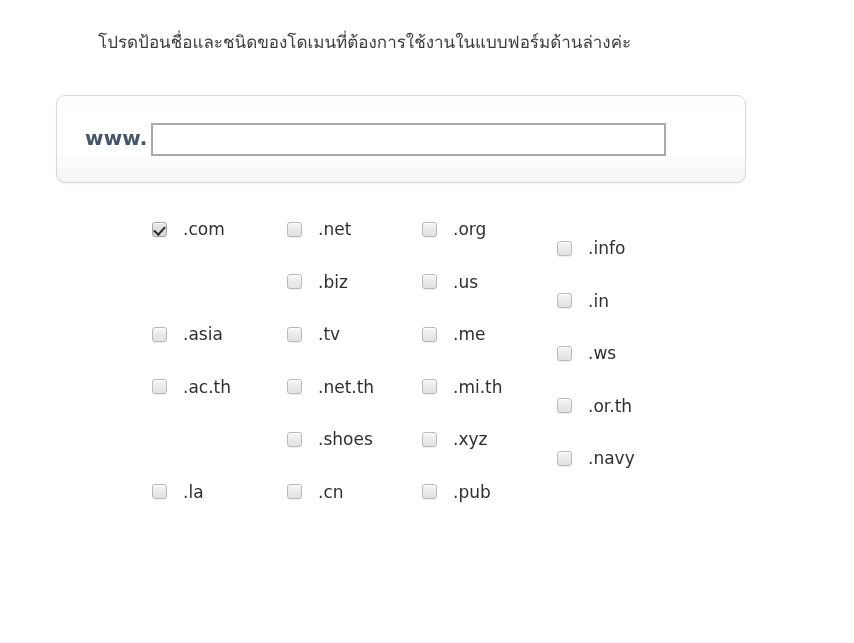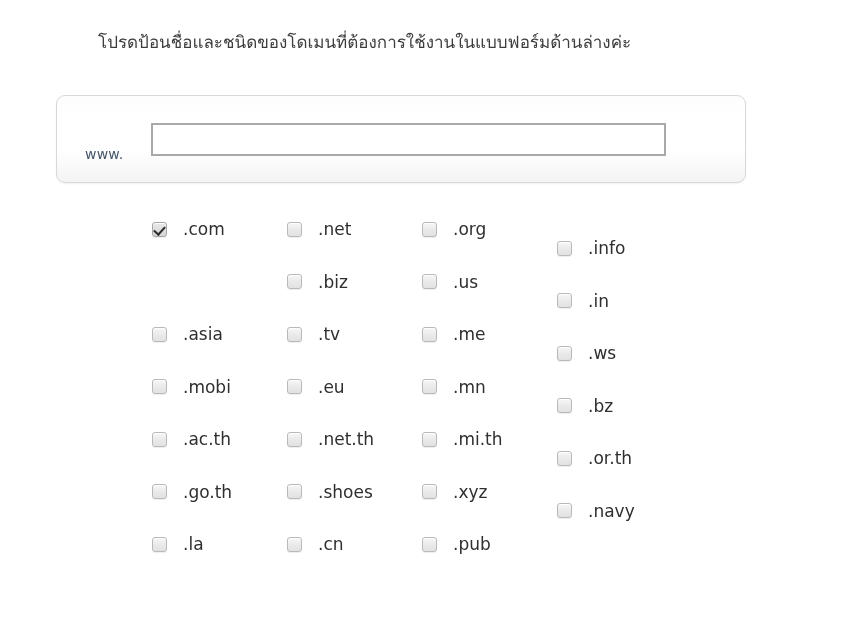--- a/index.html
+++ b/index.html
@@ -42,26 +42,27 @@
                 #fdfdfd 0%,
                 #ffffff 22%,
                 #ffffff 62%,
                 #f4f4f4 100%);
     box-shadow: 0 1px 2px rgba(0,0,0,0.06);
   }
 
   #www-prefix {
     position: absolute;
     left: 28px;
-    top: 45px;
-    font-size: 14px;
+    top: 29px;
+    font-size: 20px;
     line-height: 26px;
     color: #44566b;
     letter-spacing: 0.2px;
     font-family: "DejaVu Sans", "Liberation Sans", sans-serif;
+    font-weight: bold;
   }
 
   #domain-name-input {
     position: absolute;
     left: 94px;
     top: 27px;
     width: 515px;
     height: 33px;
     box-sizing: border-box;
     border: 2px solid #a9a9a9;
@@ -194,58 +195,36 @@
         <span class="tld-label">.me</span>
       </div>
       <div class="tld-option" data-col="3">
         <span class="cb"></span>
         <span class="tld-label">.ws</span>
       </div>
     </div>
     <div class="tld-row">
       <div class="tld-option" data-col="0">
         <span class="cb"></span>
-        <span class="tld-label">.mobi</span>
-      </div>
-      <div class="tld-option" data-col="1">
-        <span class="cb"></span>
-        <span class="tld-label">.eu</span>
-      </div>
-      <div class="tld-option" data-col="2">
-        <span class="cb"></span>
-        <span class="tld-label">.mn</span>
-      </div>
-      <div class="tld-option" data-col="3">
-        <span class="cb"></span>
-        <span class="tld-label">.bz</span>
-      </div>
-    </div>
-    <div class="tld-row">
-      <div class="tld-option" data-col="0">
-        <span class="cb"></span>
         <span class="tld-label">.ac.th</span>
       </div>
       <div class="tld-option" data-col="1">
         <span class="cb"></span>
         <span class="tld-label">.net.th</span>
       </div>
       <div class="tld-option" data-col="2">
         <span class="cb"></span>
         <span class="tld-label">.mi.th</span>
       </div>
       <div class="tld-option" data-col="3">
         <span class="cb"></span>
         <span class="tld-label">.or.th</span>
       </div>
     </div>
     <div class="tld-row">
-      <div class="tld-option" data-col="0">
-        <span class="cb"></span>
-        <span class="tld-label">.go.th</span>
-      </div>
       <div class="tld-option" data-col="1">
         <span class="cb"></span>
         <span class="tld-label">.shoes</span>
       </div>
       <div class="tld-option" data-col="2">
         <span class="cb"></span>
         <span class="tld-label">.xyz</span>
       </div>
       <div class="tld-option" data-col="3">
         <span class="cb"></span>

